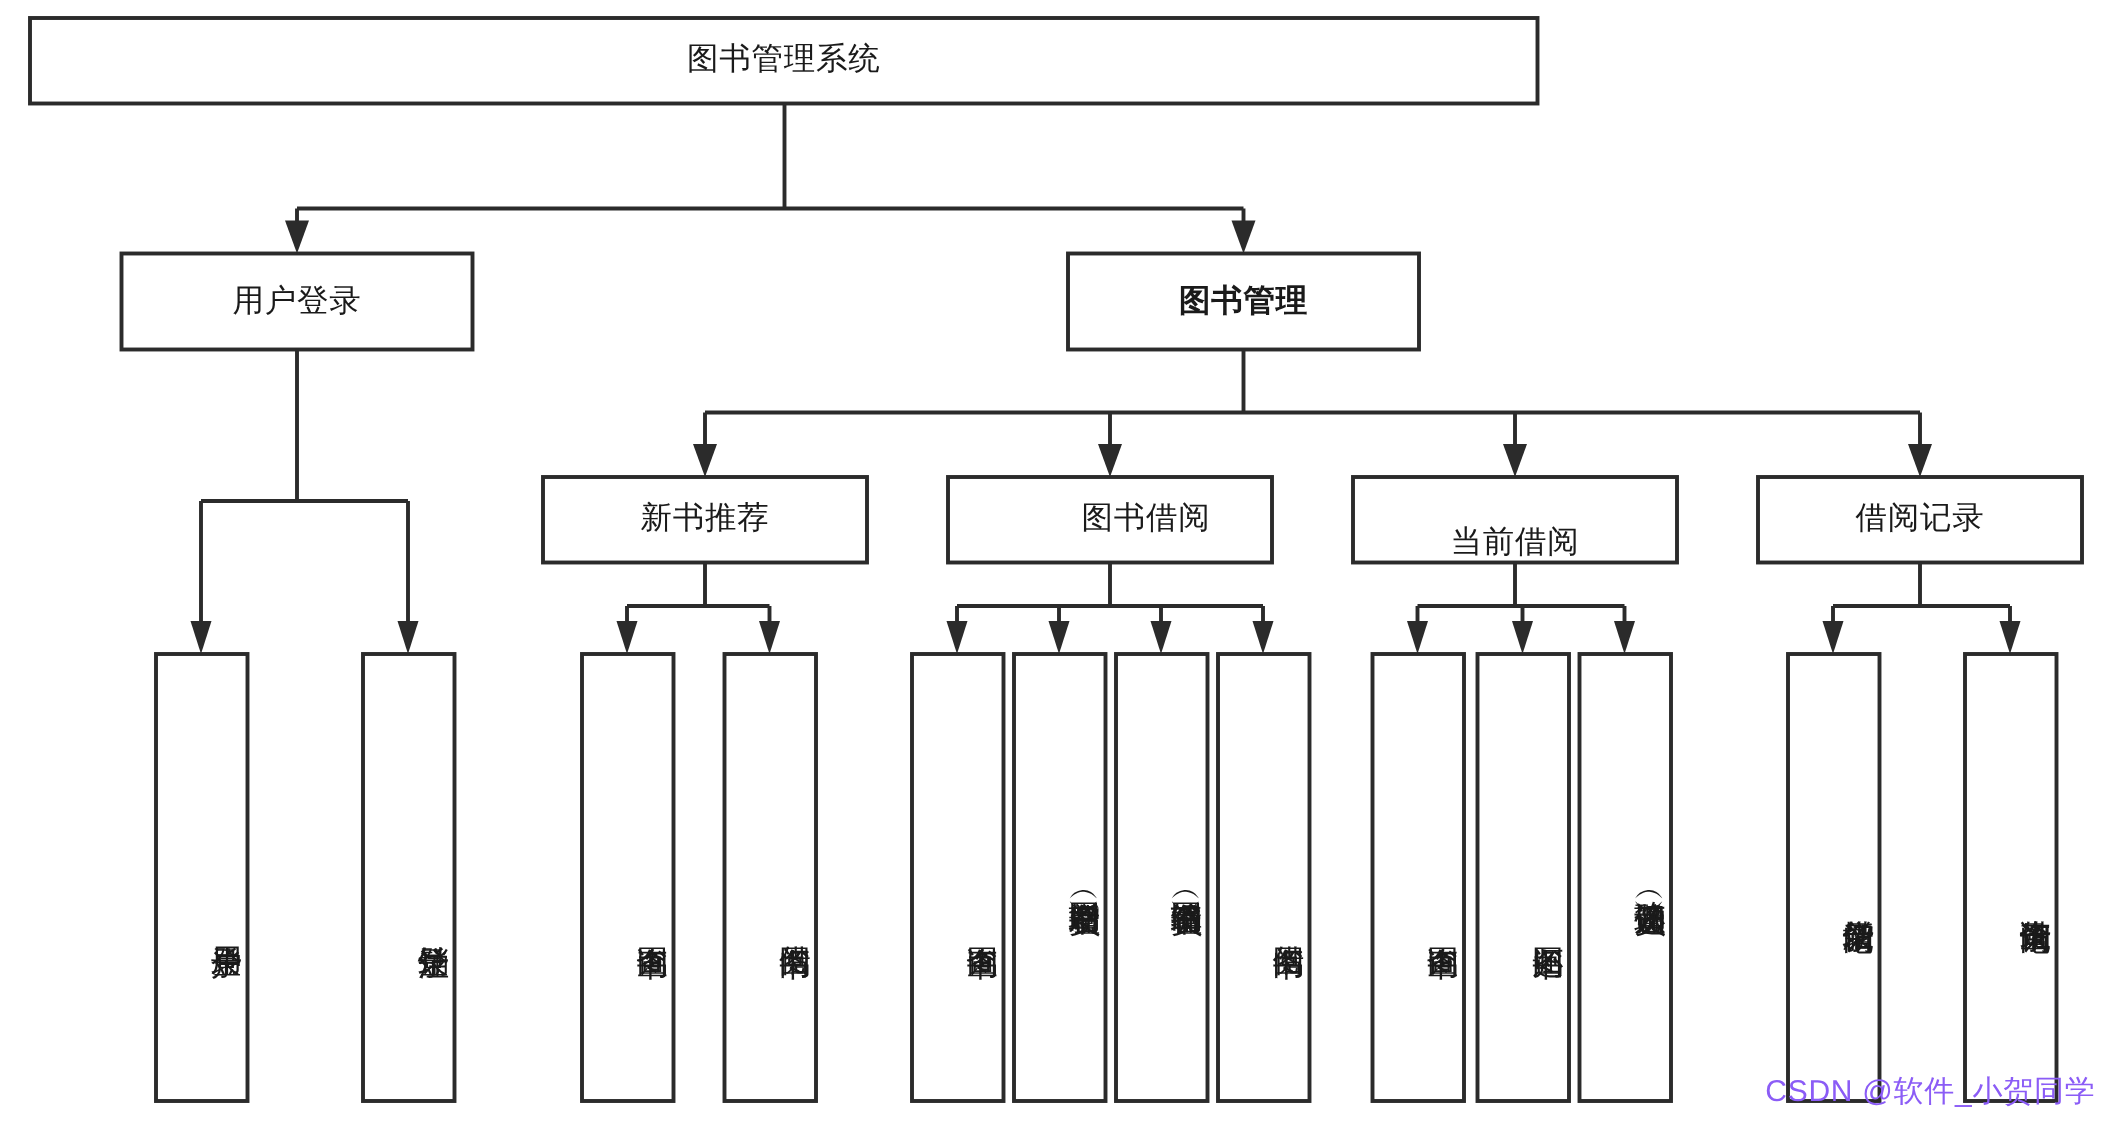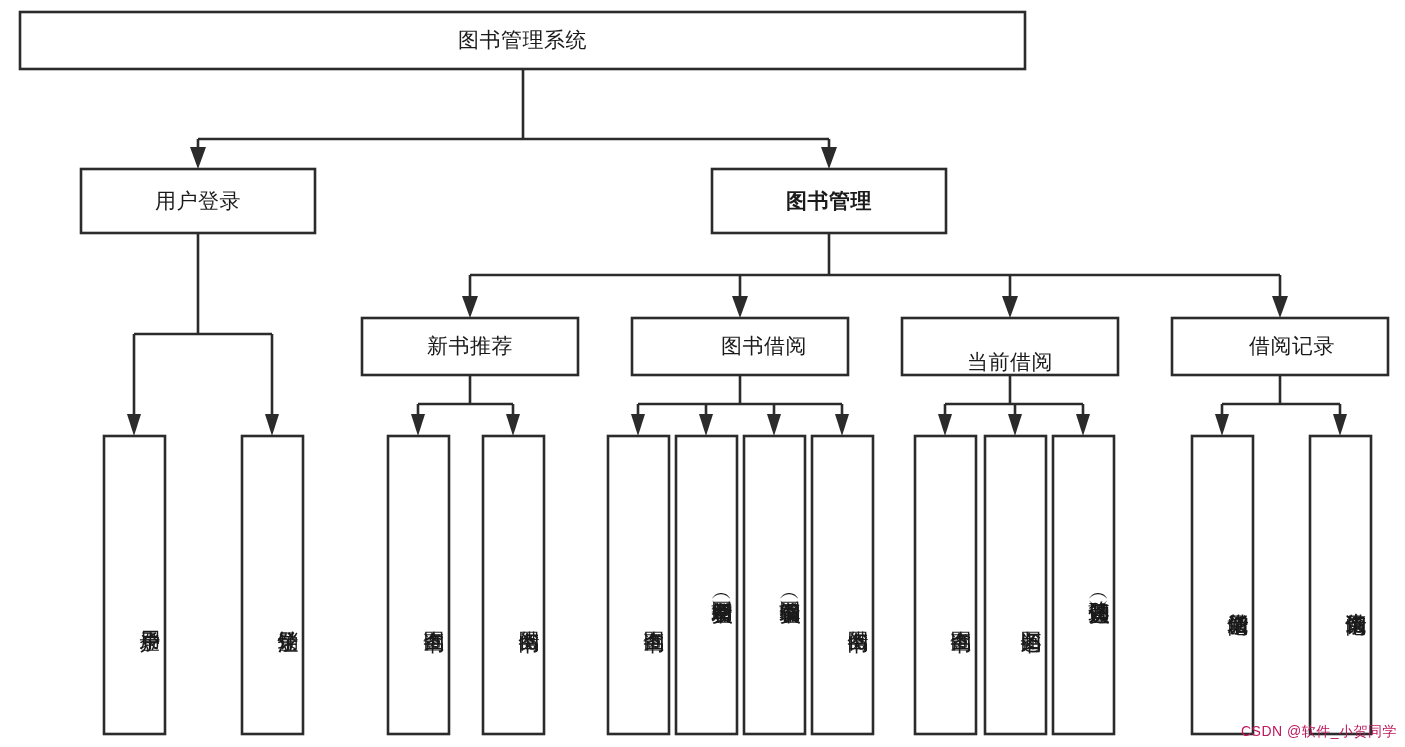--- a/index.html
+++ b/index.html
@@ -63,22 +63,22 @@
     line-height: 1.42;
     letter-spacing: 0.5px;
     writing-mode: vertical-rl;
     text-orientation: upright;
     pointer-events: none;
   }
   .watermark {
     position: absolute;
     right: 8px;
     bottom: 6px;
-    font-size: 14px;
-    color: #be185d;
+    font-size: 20px;
+    color: #8b5cf6;
     letter-spacing: 0.5px;
     white-space: nowrap;
   }
 </style>
 </head>
 <body>
 
 <div id="diagram-root">
 
   <svg class="diagram-canvas" viewBox="0 0 1405 747">
@@ -172,21 +172,21 @@
   </svg>
 
   <div class="node-label-h" style="left:20px; top:12px; width:1005px; height:57px;border-radius:26px;">图书管理系统</div>
 
   <div class="node-label-h" style="left:81px; top:169px; width:234px; height:64px;">用户登录</div>
   <div class="node-label-h" style="left:712px; top:169px; width:234px; height:64px;font-weight:bold;">图书管理</div>
 
   <div class="node-label-h" style="left:362px; top:318px; width:216px; height:57px;text-align:right;">新书推荐</div>
   <div class="node-label-h" style="left:632px; top:318px; width:216px; height:57px;margin-left:24px;">图书借阅</div>
   <div class="node-label-h" style="left:902px; top:334px; width:216px; height:57px;">当前借阅</div>
-  <div class="node-label-h" style="left:1172px; top:318px; width:216px; height:57px;padding-left:12px;">借阅记录</div>
+  <div class="node-label-h" style="left:1172px; top:318px; width:216px; height:57px;">借阅记录</div>
 
   <div class="node-label-v" style="left:104px; top:505px; width:61px; height:220px;">用户登录</div>
   <div class="node-label-v" style="left:242px; top:505px; width:61px; height:220px;">注销登录</div>
 
   <div class="node-label-v" style="left:388px; top:505px; width:61px; height:220px;">查询图书</div>
   <div class="node-label-v" style="left:483px; top:505px; width:61px; height:220px;">借阅图书</div>
 
   <div class="node-label-v" style="left:608px; top:505px; width:61px; height:220px;">查询图书</div>
   <div class="node-label-v" style="left:676px; top:444px; width:61px; height:285px;">新增图书（管理员）</div>
   <div class="node-label-v" style="left:744px; top:444px; width:61px; height:285px;">编辑图书（管理员）</div>

